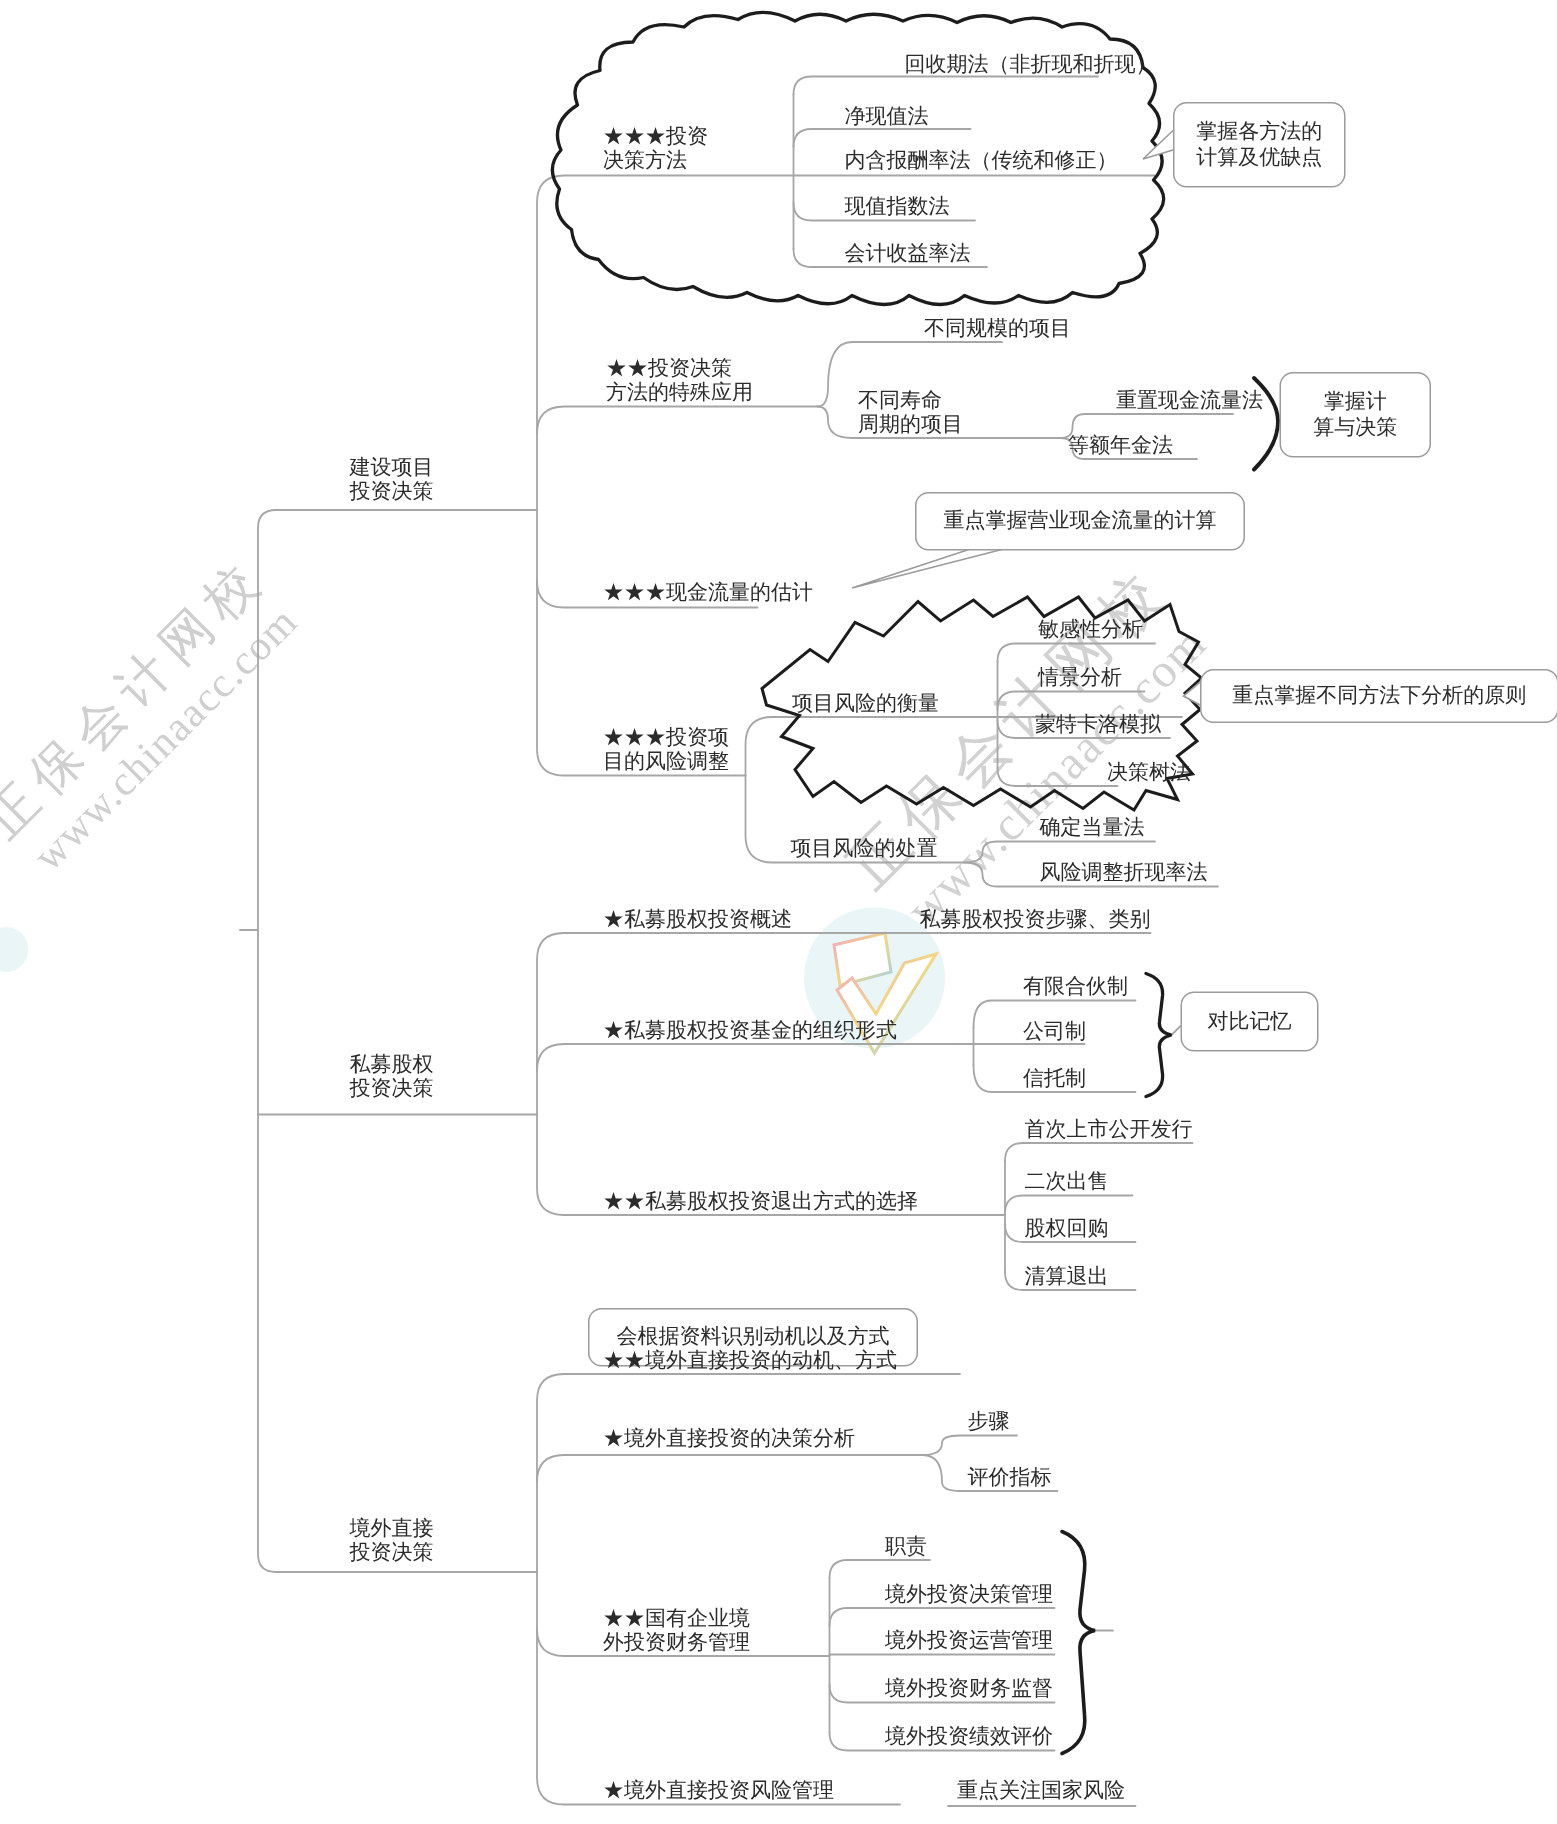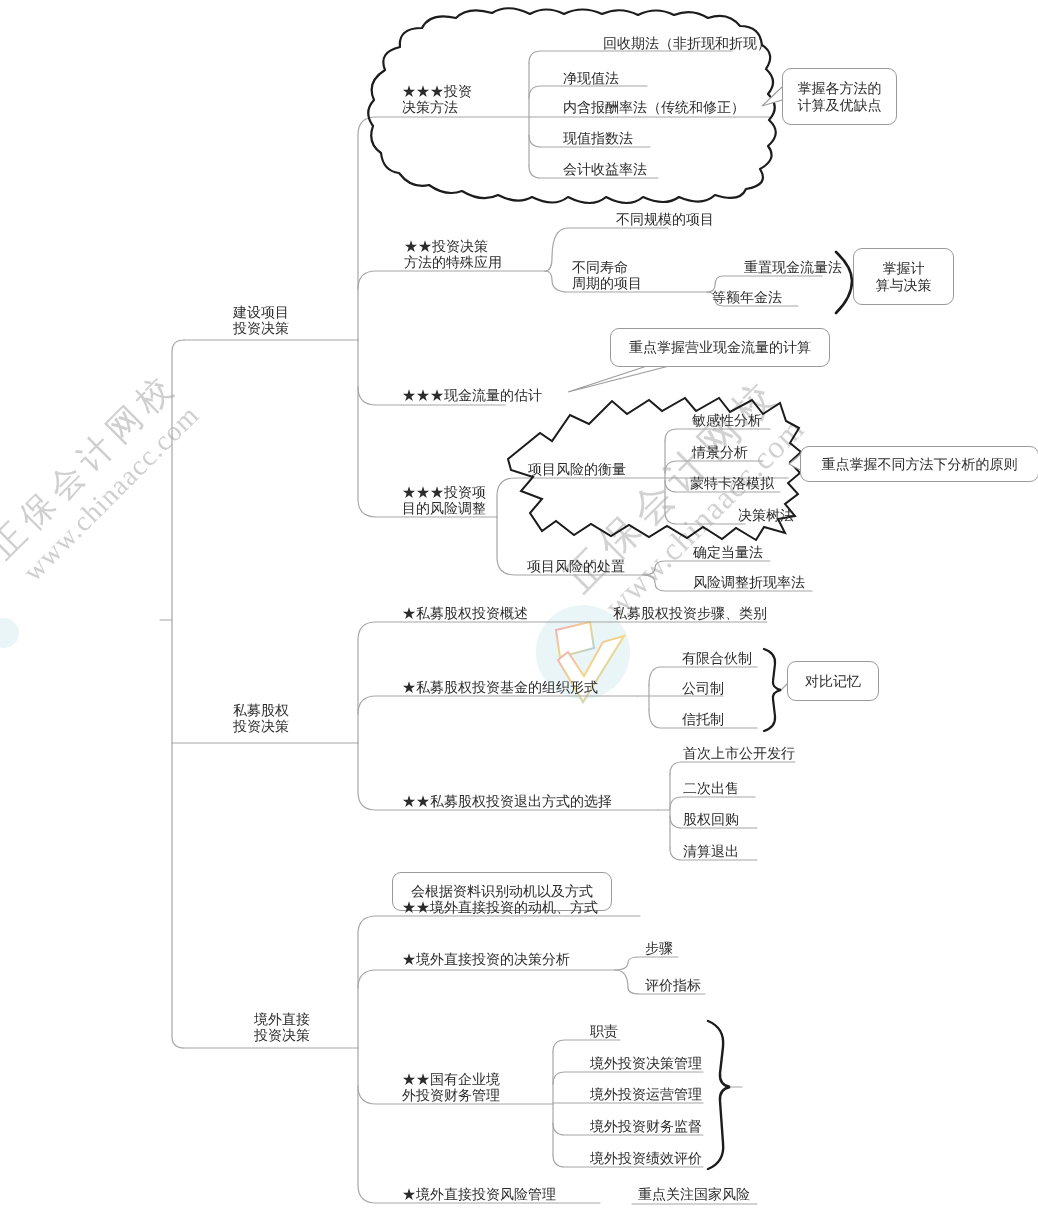--- a/index.html
+++ b/index.html
@@ -148,21 +148,21 @@
       <path d="M650 365 L568 392 L673 365"></path>
       <path d="M802 453 L789 464 L802 471"></path>
       <path d="M452 881 L492 901 L479 881"></path>
     </g>
   </svg>
 
   <div class="node center" style="left:233px;top:305px;">建设项目
 投资决策</div>
   <div class="node center" style="left:233px;top:703px;">私募股权
 投资决策</div>
-  <div class="node center" style="left:233px;top:1012px;margin-left:21px;">境外直接
+  <div class="node center" style="left:233px;top:1012px;">境外直接
 投资决策</div>
 
   <div class="node" style="left:402px;top:84px;">★★★投资
 决策方法</div>
   <div class="node" style="left:563px;top:36px;margin-left:40px;">回收期法（非折现和折现）</div>
   <div class="node" style="left:563px;top:71px;">净现值法</div>
   <div class="node" style="left:563px;top:100px;">内含报酬率法（传统和修正）</div>
   <div class="node" style="left:563px;top:131px;">现值指数法</div>
   <div class="node" style="left:563px;top:162px;">会计收益率法</div>
   <div class="note" style="left:782px;top:68px;width:113px;height:55px;">掌握各方法的

